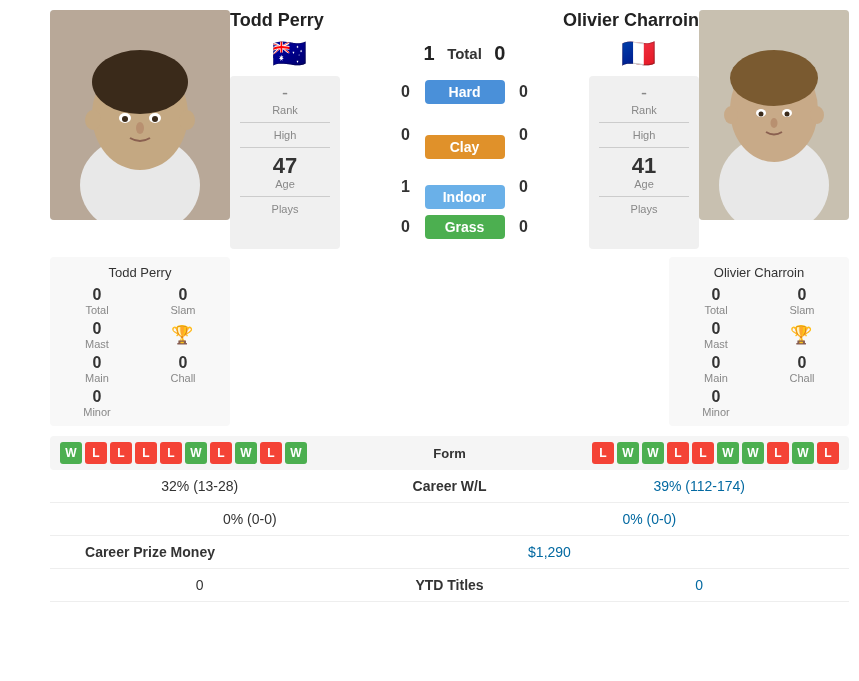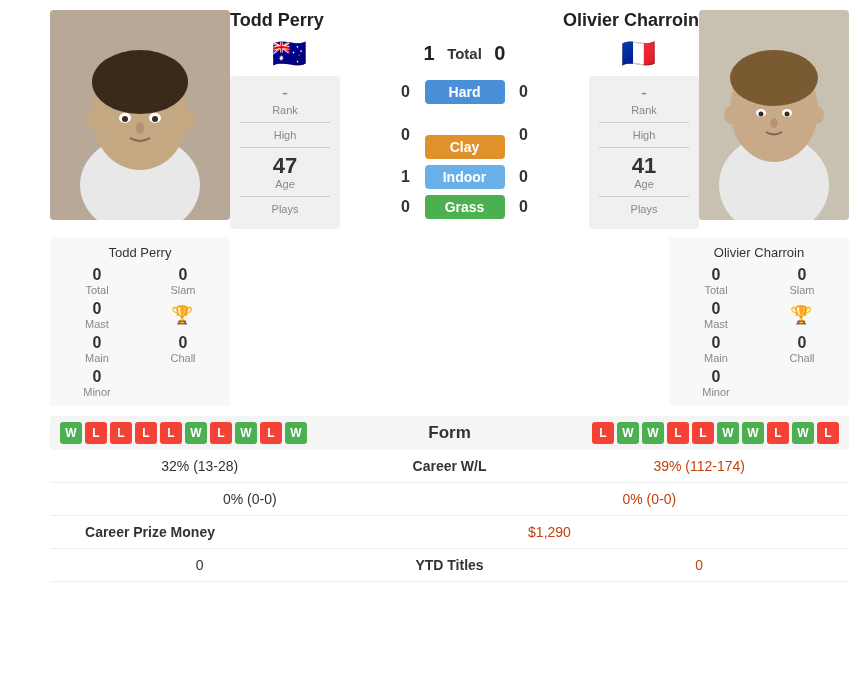--- a/index.html
+++ b/index.html
@@ -255,21 +255,21 @@
     }
 
     .form-badges {
       display: flex;
       flex-direction: row;
       gap: 3px;
       flex: 1;
     }
 
     .form-label {
-      font-size: 17px;
+      font-size: 13px;
       font-weight: bold;
       color: #333;
       text-align: center;
       min-width: 80px;
     }
 
     .badge {
       width: 22px;
       height: 22px;
       border-radius: 3px;
@@ -309,21 +309,21 @@
       text-align: center;
       font-size: 14px;
       font-weight: bold;
       color: #333;
     }
 
     .stats-right-val {
       flex: 1;
       text-align: center;
       font-size: 14px;
-      color: #c2410c;
+      color: #0369a1;
     }
   </style>
 </head>
 <body>
 
 <div class="main-container">
 
   <div class="top-section">
 
     <div class="player-photo-left">
@@ -402,21 +402,21 @@
       <button class="surface-btn" style="background:#4a90d9;">Hard</button>
       <span class="surface-score">0</span>
     </div>
             <div class="surface-row">
       <span class="surface-score">0</span>
       <button class="surface-btn" style="background:#e0912a;margin-top:25px;">Clay</button>
       <span class="surface-score">0</span>
     </div>
             <div class="surface-row">
       <span class="surface-score">1</span>
-      <button class="surface-btn" style="background:#6ab0e8;">Indoor</button>
+      <button class="surface-btn" style="background:#6ab0e8;margin-top:20px;">Indoor</button>
       <span class="surface-score">0</span>
     </div>
             <div class="surface-row">
       <span class="surface-score">0</span>
       <button class="surface-btn" style="background:#4caf50;">Grass</button>
       <span class="surface-score">0</span>
     </div>
           </div>
 
         <div class="stats-box">

